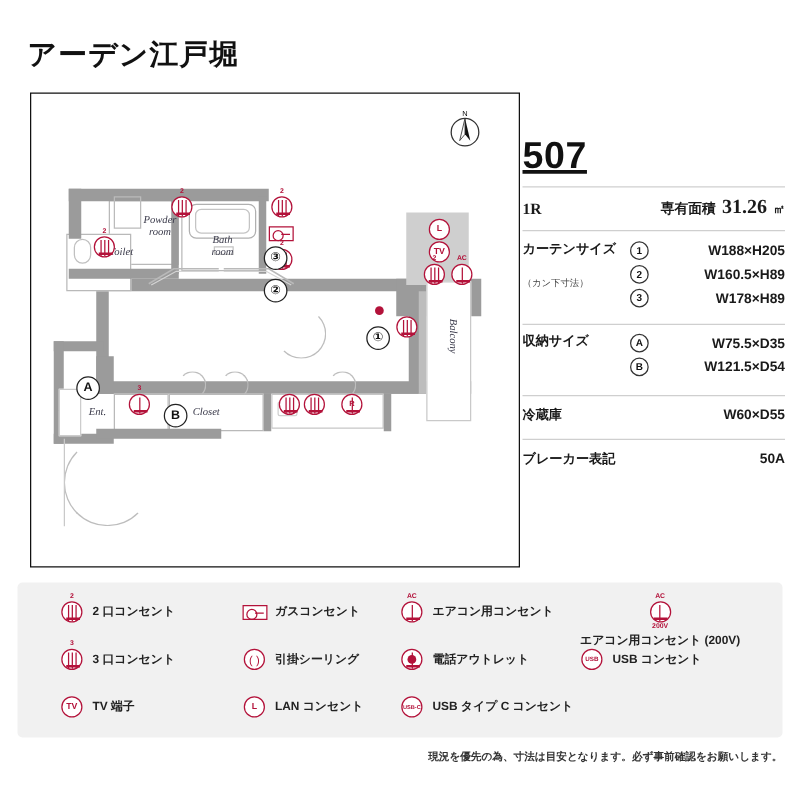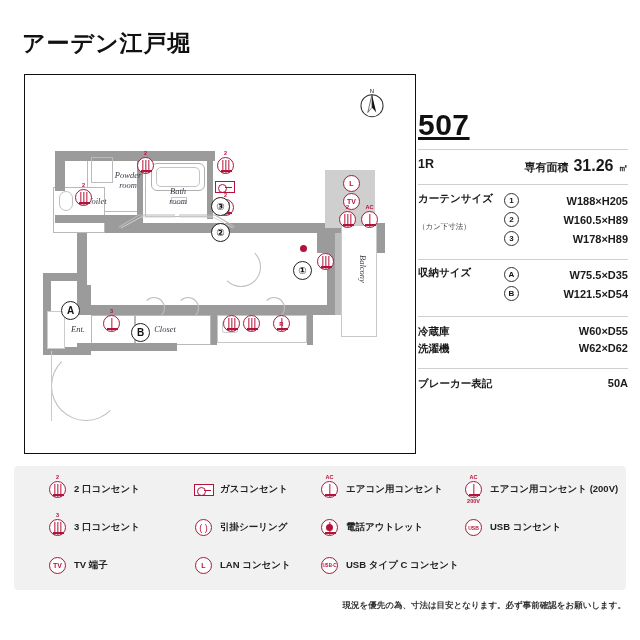--- a/index.html
+++ b/index.html
@@ -81,21 +81,21 @@
     justify-content: center; font-size: 9px; font-weight: bold; color: #111;
   }
   .marker.lg { width: 19px; height: 19px; font-size: 10px; }
   
   .compass { position: absolute; width: 34px; height: 34px; }
 
   
   .info { position: absolute; left: 418px; top: 108px; width: 210px; }
   .room-no { font-size: 30px; font-weight: bold; letter-spacing: 0.5px; color: #111; text-decoration: underline; }
   .hr { height: 1px; background: #cfcfcf; margin: 7px 0; }
-  .row { display: flex; align-items: flex-start; }
+  .row { display: flex; align-items: flex-end; font-family: Liberation Serif, serif; }
   .type { font-size: 12.5px; font-weight: bold; }
   .area-wrap { margin-left: auto; display: flex; align-items: baseline; gap: 5px; }
   .area-lbl { font-size: 11px; font-weight: bold; }
   .area-val { font-size: 16px; font-weight: bold; }
   .area-unit { font-size: 9.5px; font-weight: bold; }
   .sec { display: flex; margin-top: 5px; }
   .sec-lbl { width: 86px; flex: none; }
   .sec-lbl .t { font-size: 10.5px; font-weight: bold; }
   .sec-lbl .s { font-size: 7.5px; color: #444; margin-top: 16px; }
   .sec-rows { flex: 1; }
@@ -322,24 +322,20 @@
       </div>
     </div>
   </div>
 
   <div class="hr" style="margin:12px 0 8px;"></div>
 
   <div class="krow">
     <span class="k">冷蔵庫</span>
     <span class="v">W60×D55</span>
   </div>
-  <div class="krow">
-    <span class="k">洗濯機</span>
-    <span class="v">W62×D62</span>
-  </div>
 
   <div class="hr" style="margin:12px 0 8px;"></div>
 
   <div class="krow">
     <span class="k">ブレーカー表記</span>
     <span class="v">50A</span>
   </div>
 </div>
 
 <div class="legend">
@@ -401,21 +397,21 @@
     </span>
     <span class="lt">電話アウトレット</span>
   </div>
   <div class="lg-item" style="left:306px; top:90px;">
     <span class="lg-ico">
       <span class="circ-txt" style="left:1px; top:1px; font-size:4.5px;">USB-C</span>
     </span>
     <span class="lt">USB タイプ C コンセント</span>
   </div>
 
-  <div class="lg-item" style="left:450px; top:14px;">
+  <div class="lg-item" style="left:450px; top:14px;flex-direction:column;">
     <span class="lg-ico">
       <span class="outlet" style="left:1px; top:1px;">
         <span class="tag">AC</span>
         <span class="tag bot">200V</span>
       </span>
     </span>
     <span class="lt">エアコン用コンセント (200V)</span>
   </div>
   <div class="lg-item" style="left:450px; top:52px;">
     <span class="lg-ico">

